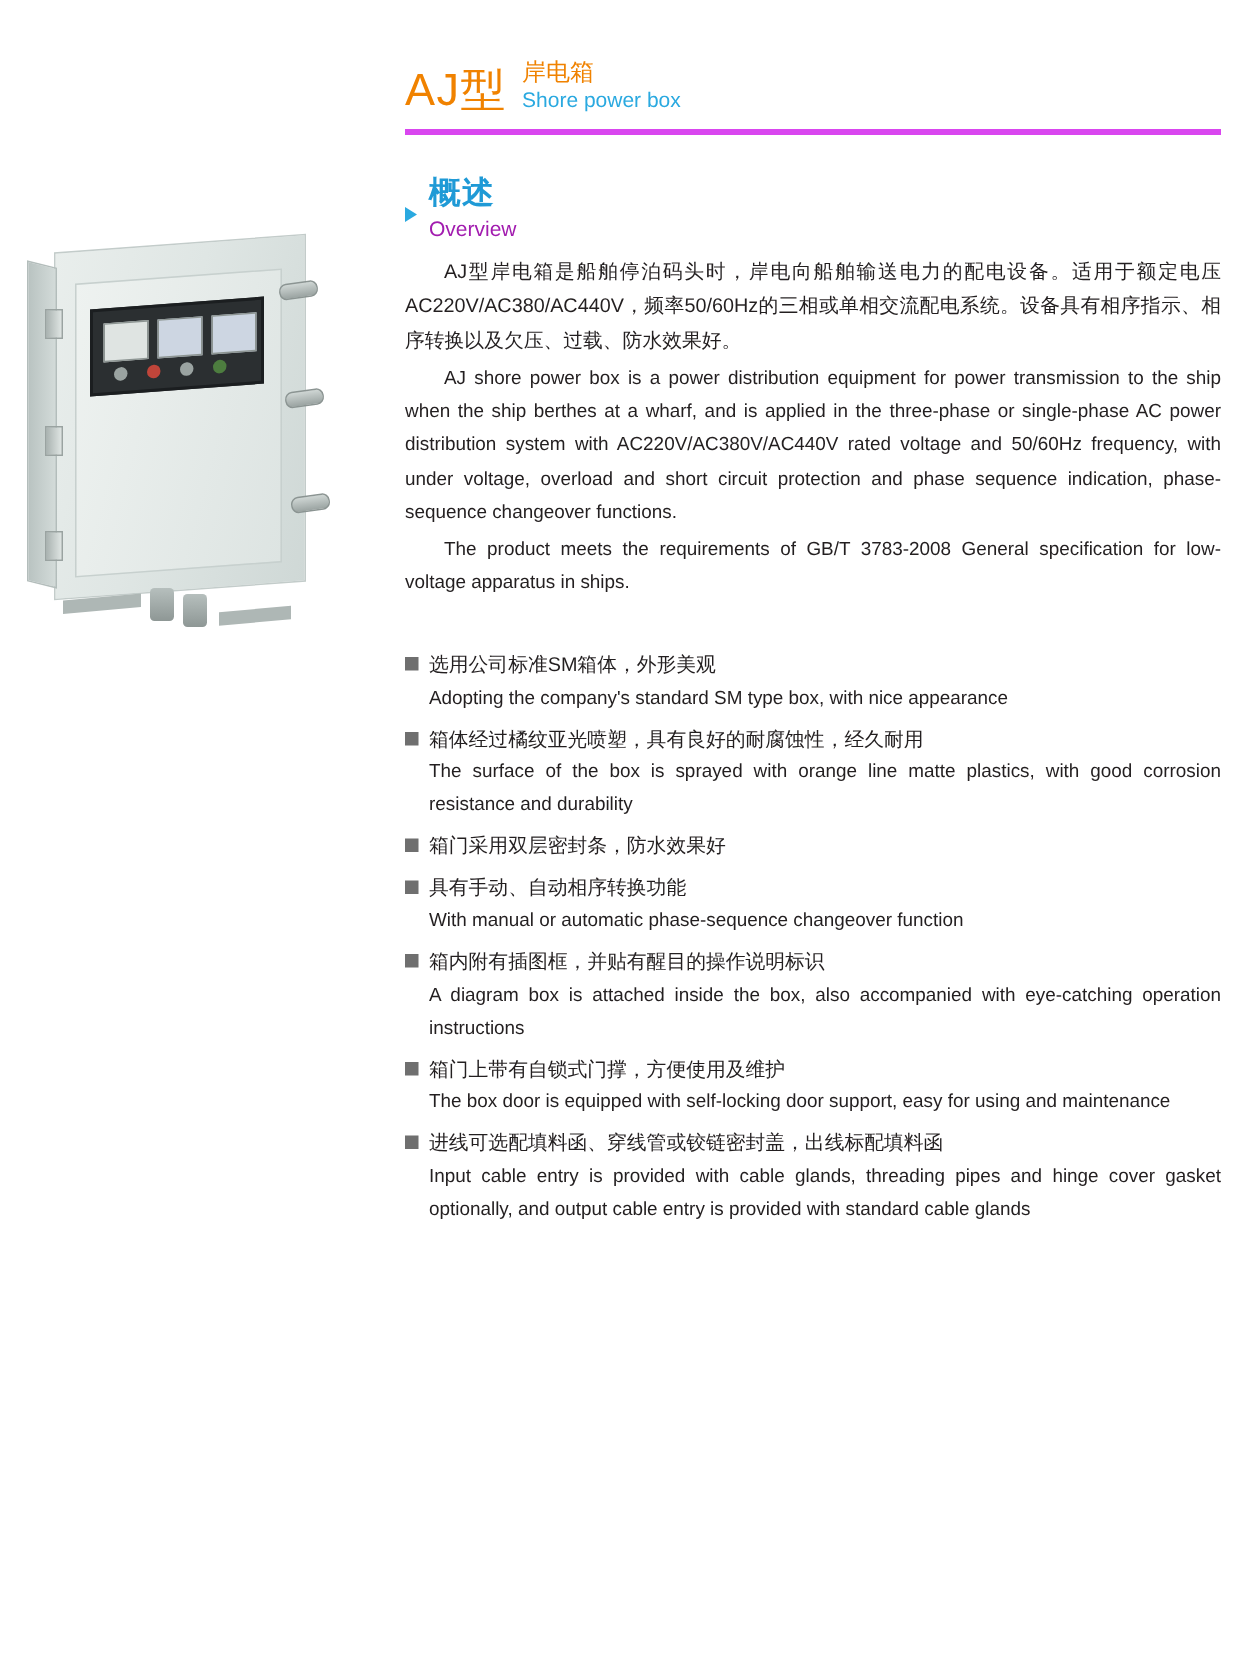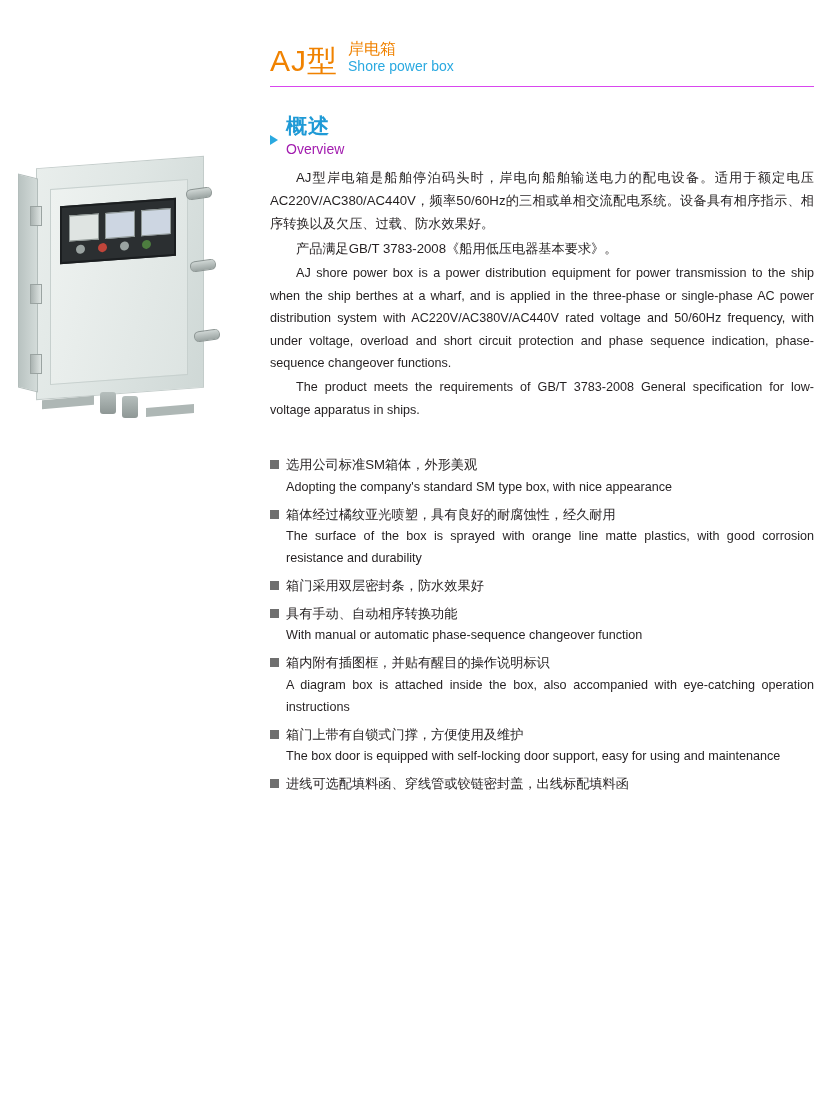--- a/index.html
+++ b/index.html
@@ -145,21 +145,21 @@
     width: 572px;
     height: 1118px;
     padding: 40px 16px 0 12px;
   }
 
   .title-row {
     display: flex;
     align-items: flex-end;
     gap: 10px;
     padding-bottom: 10px;
-    border-bottom: 1px solid #d946ef;
+    border-bottom: 4px solid #d946ef;
     margin-bottom: 26px;
   }
   .title-model {
     font-size: 30px;
     color: #f08200;
     letter-spacing: 1px;
     line-height: 1;
   }
   .title-names { line-height: 1.15; padding-bottom: 2px; }
   .title-cn {
@@ -283,21 +283,20 @@
 
     <div class="section">
       <div class="sec-head">
         <div class="tri"></div>
         <div class="sec-titles">
           <span class="sec-cn">概述</span>
           <span class="sec-en">Overview</span>
         </div>
       </div>
       <p class="para indent">AJ型岸电箱是船舶停泊码头时，岸电向船舶输送电力的配电设备。适用于额定电压AC220V/AC380/AC440V，频率50/60Hz的三相或单相交流配电系统。设备具有相序指示、相序转换以及欠压、过载、防水效果好。</p>
-      <p class="para indent">产品满足GB/T 3783-2008《船用低压电器基本要求》。</p>
       <p class="para en indent">AJ shore power box is a power distribution equipment for power transmission to the ship when the ship berthes at a wharf, and is applied in the three-phase or single-phase AC power distribution system with AC220V/AC380V/AC440V rated voltage and 50/60Hz frequency, with under voltage, overload and short circuit protection and phase sequence indication, phase-sequence changeover functions.</p>
       <p class="para en indent">The product meets the requirements of GB/T 3783-2008 General specification for low-voltage apparatus in ships.</p>
     </div>
 
     <div class="section" style="margin-top:34px;">
 
       <div class="features">
 
         <div class="feature">
           <div class="feature-cn">
@@ -344,19 +343,20 @@
             <span>箱门上带有自锁式门撑，方便使用及维护</span>
           </div>
           <div class="feature-en">The box door is equipped with self-locking door support, easy for using and maintenance</div>
         </div>
 
         <div class="feature">
           <div class="feature-cn">
             <span class="bullet"></span>
             <span>进线可选配填料函、穿线管或铰链密封盖，出线标配填料函</span>
           </div>
+          <div class="feature-en">Input cable entry is provided with cable glands, threading pipes and hinge cover gasket optionally, and output cable entry is provided with standard cable glands</div>
         </div>
 
       </div>
     </div>
 
   </div>
 </div>
 
 </body></html>

